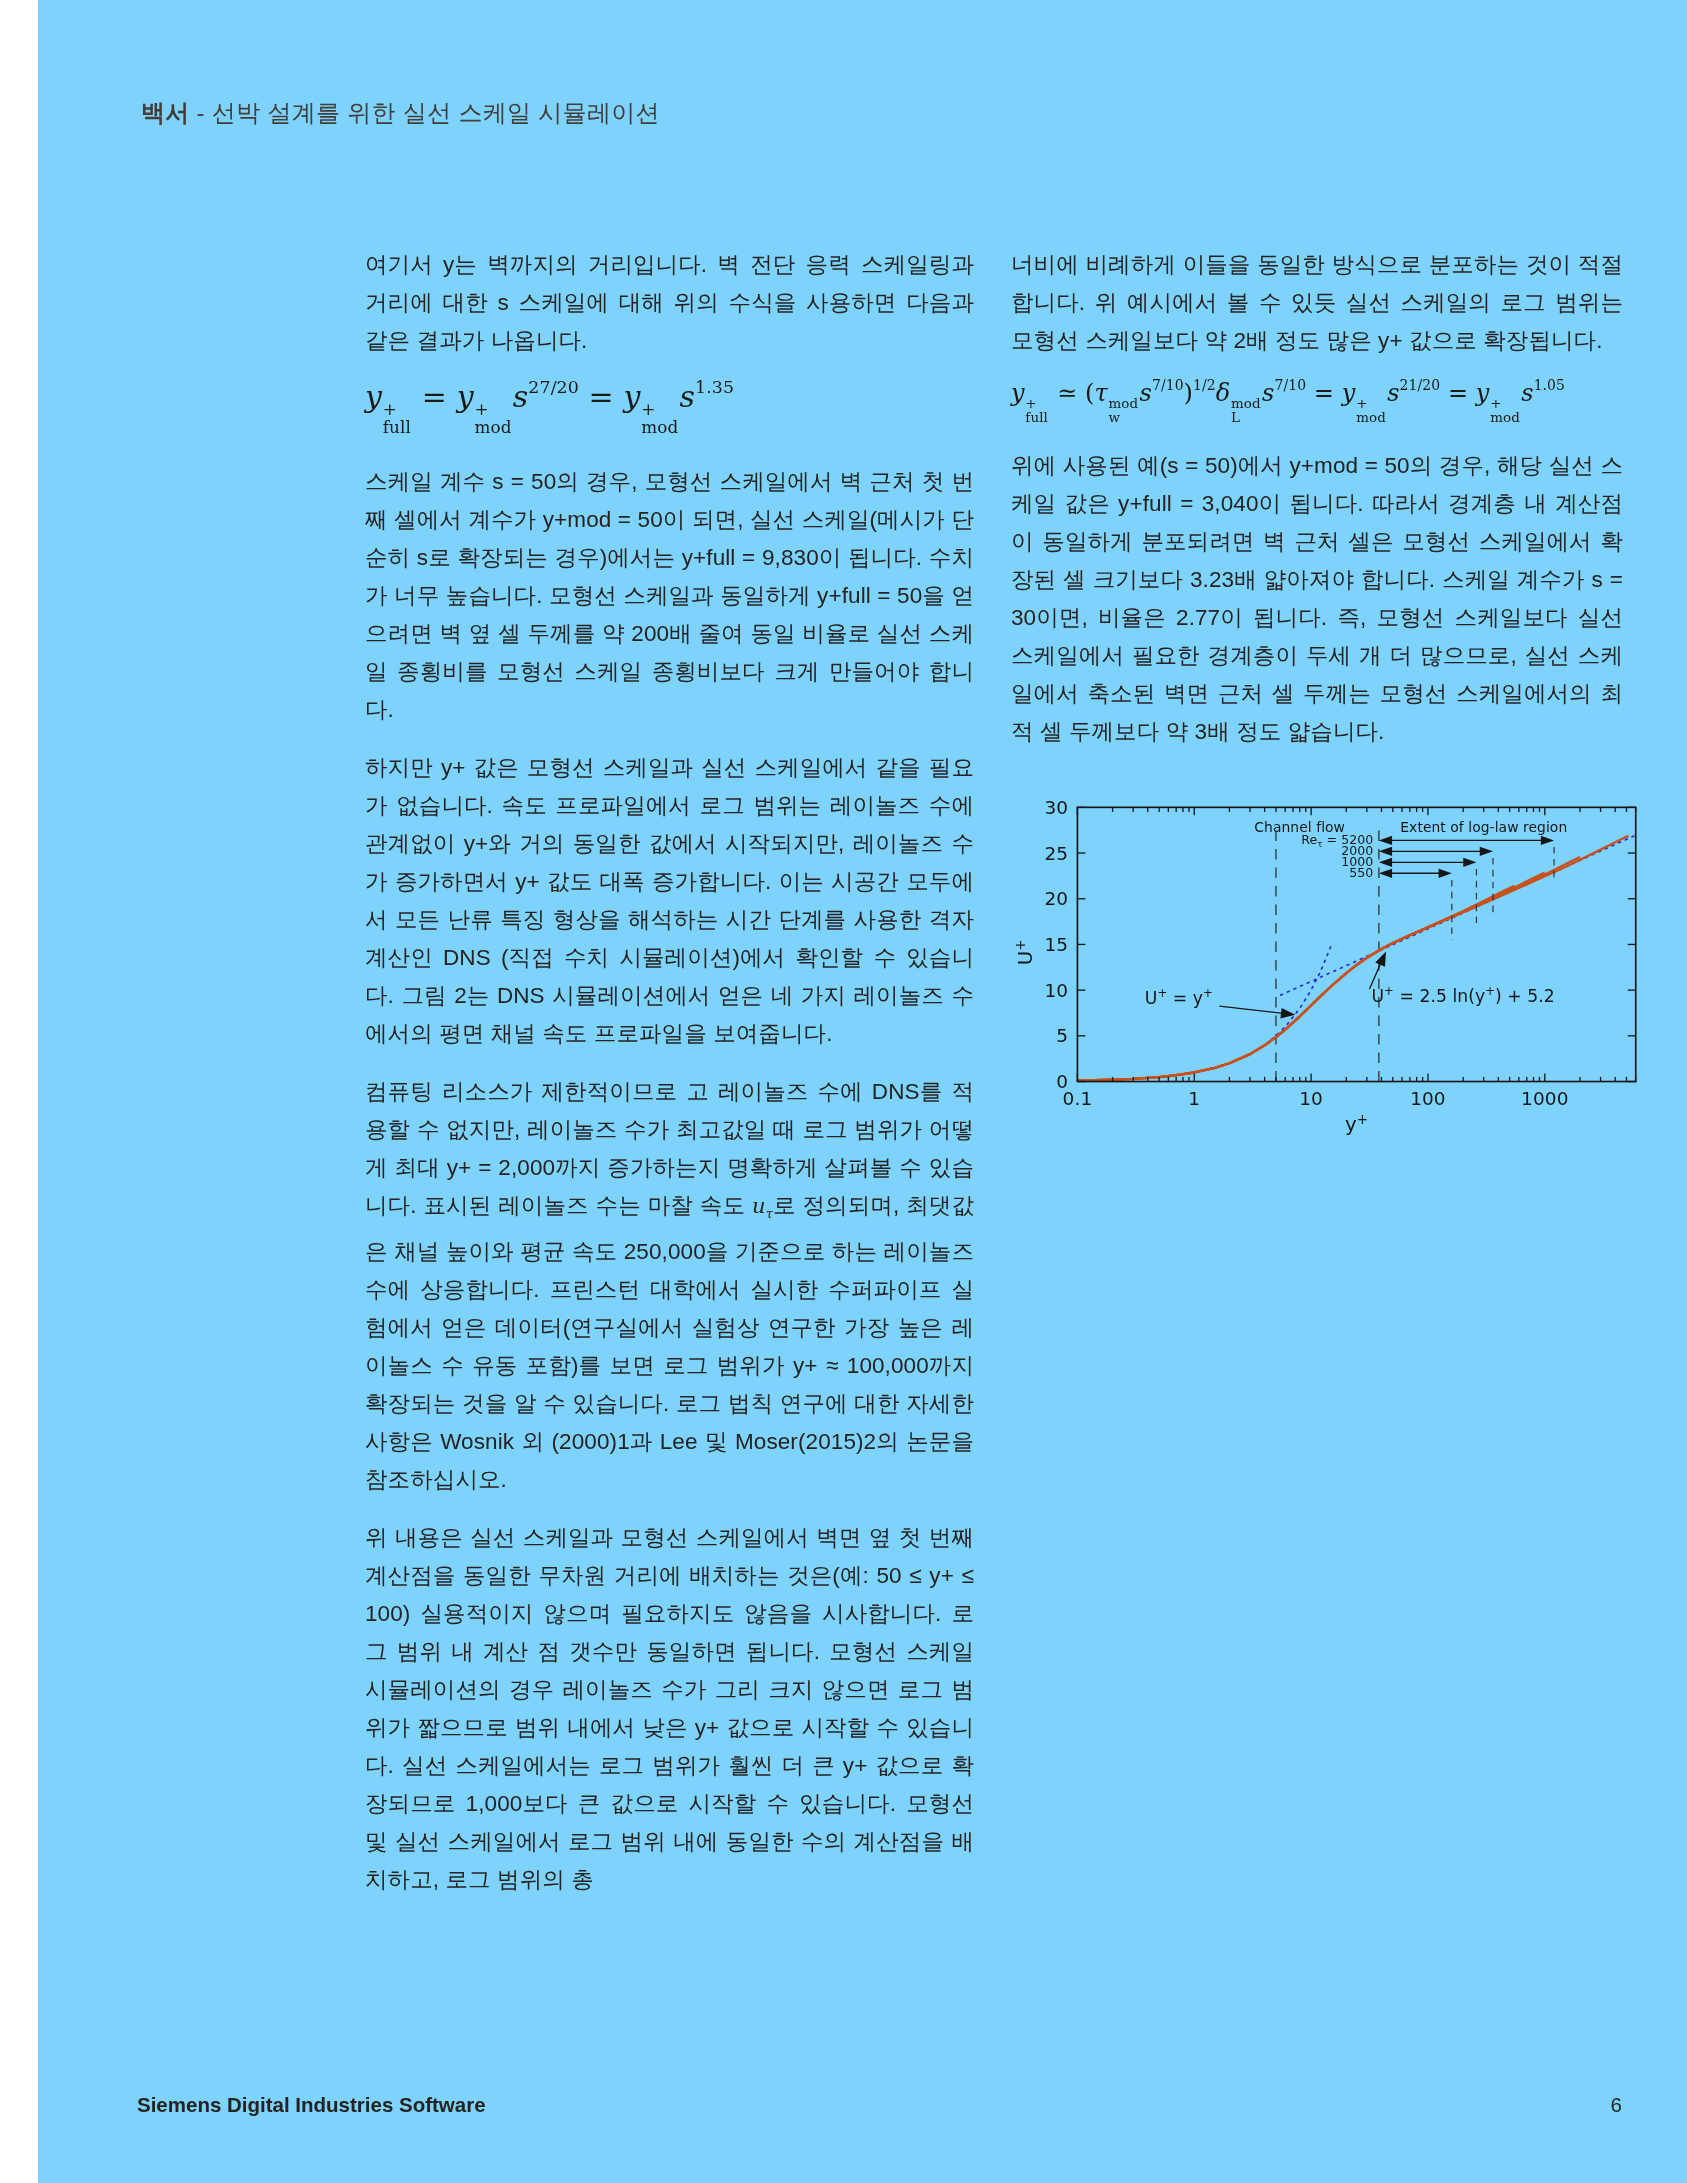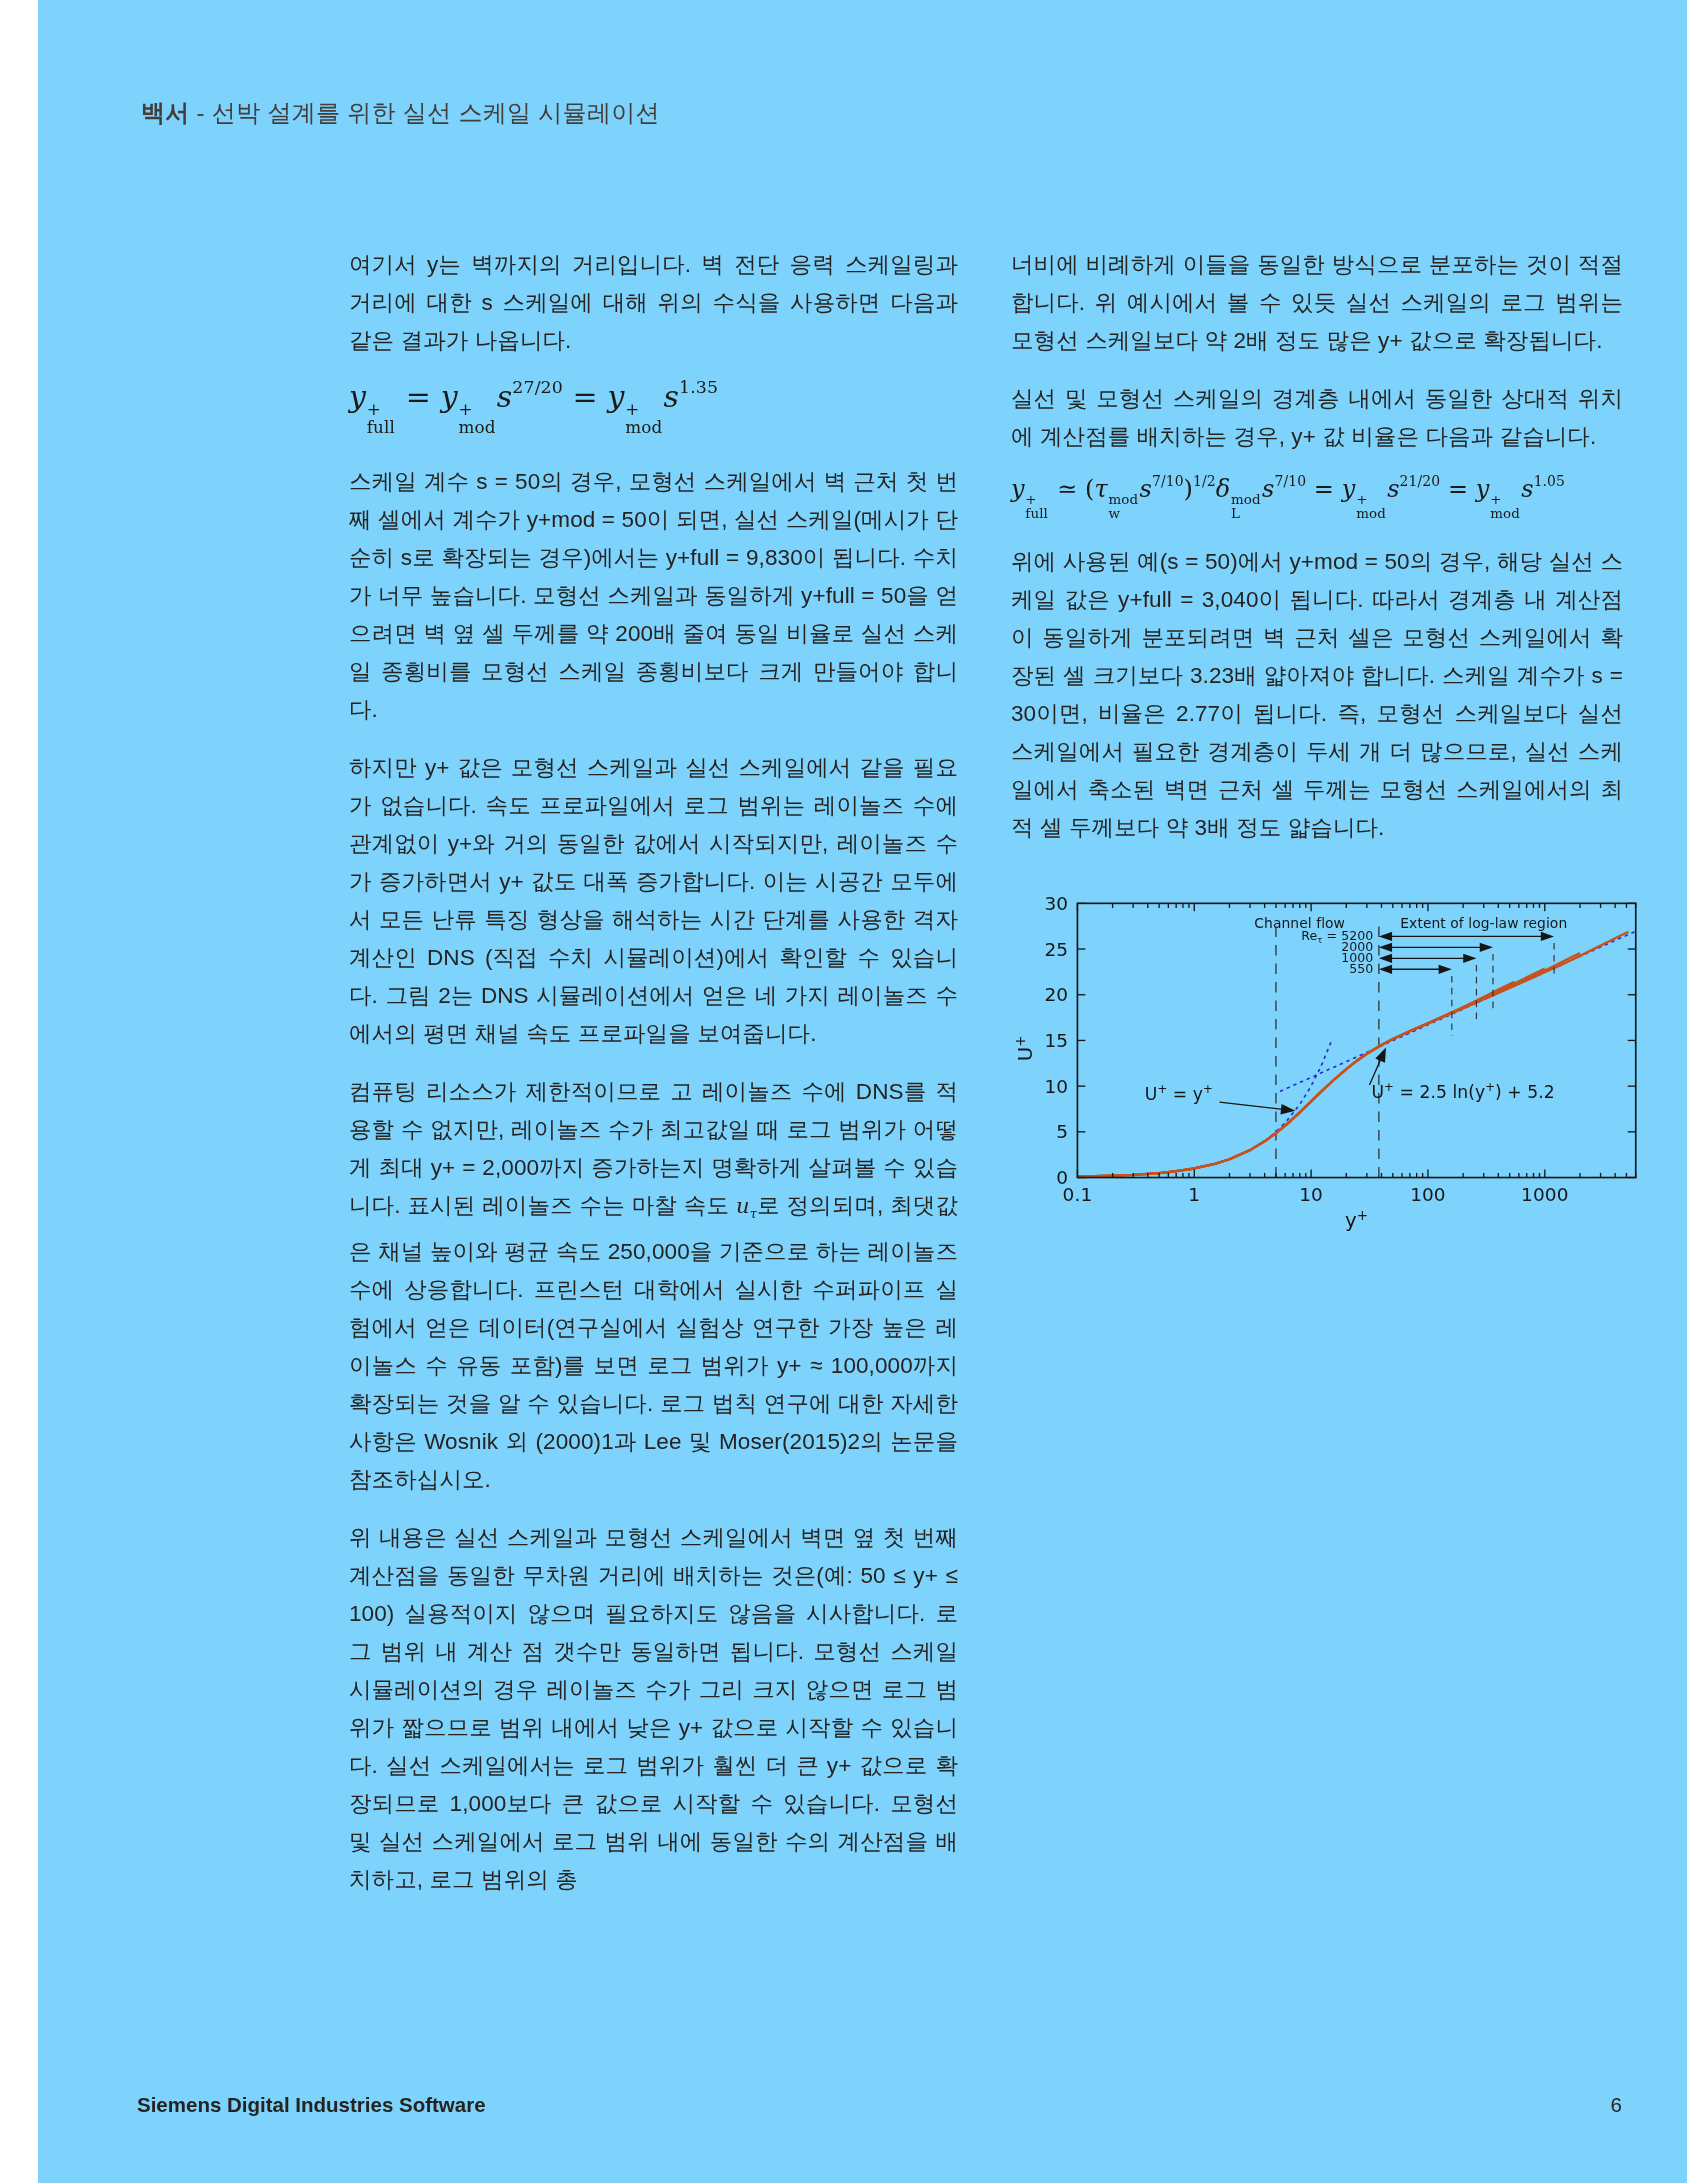--- a/index.html
+++ b/index.html
@@ -1,21 +1,21 @@
 <!DOCTYPE html>
 <html style="font-size:10.6px"><head>
 <meta charset="utf-8">
 <style>
   html,body{margin:0;padding:0;background:#ffffff;}
   .page{position:relative;width:1687px;height:2183px;background:#7dd3fc;overflow:hidden;
         font-family:"Liberation Sans","DejaVu Sans",sans-serif;color:#262220;margin-left:38px;}
   .header{position:absolute;left:103px;top:97px;font-size:24px;color:#443e3b;letter-spacing:0.3px;}
   .header .hdr-bold{font-weight:bold;}
   .col{position:absolute;top:246px;font-size:22.5px;line-height:38px;text-align:justify;letter-spacing:0.1px;}
-  .col-left{left:311px;width:609px;}
+  .col-left{left:327px;width:609px;}
   .col-right{left:973px;width:612px;}
   .col p{margin:0 0 20px 0;}
   
   .formula{font-family:"DejaVu Serif","Liberation Serif",serif;font-style:italic;
            font-size:30px;line-height:1.1;margin:9.3px 0 26.5px 0;color:#1c1917;text-align:left;}
   .formula-sm{font-size:24px;margin:4px 0 22.5px 0;}
   .formula .upright{font-style:normal;}
   .formula sup{font-style:normal;font-size:58%;position:relative;top:-0.15em;}
   .supsub{display:inline-flex;flex-direction:column;align-items:flex-start;
           font-size:56%;font-style:normal;line-height:1.05;vertical-align:-0.5em;margin-left:0.7px;margin-right:1.3px;}
@@ -50,21 +50,20 @@
           <span>mod</span>
         </span><span>s</span><sup>1.35</sup></div>
     <p>스케일 계수 s = 50의 경우, 모형선 스케일에서 벽 근처 첫 번째 셀에서 계수가 y+mod = 50이 되면, 실선 스케일(메시가 단순히 s로 확장되는 경우)에서는 y+full = 9,830이 됩니다. 수치가 너무 높습니다. 모형선 스케일과 동일하게 y+full = 50을 얻으려면 벽 옆 셀 두께를 약 200배 줄여 동일 비율로 실선 스케일 종횡비를 모형선 스케일 종횡비보다 크게 만들어야 합니다.</p>
     <p>하지만 y+ 값은 모형선 스케일과 실선 스케일에서 같을 필요가 없습니다. 속도 프로파일에서 로그 범위는 레이놀즈 수에 관계없이 y+와 거의 동일한 값에서 시작되지만, 레이놀즈 수가 증가하면서 y+ 값도 대폭 증가합니다. 이는 시공간 모두에서 모든 난류 특징 형상을 해석하는 시간 단계를 사용한 격자 계산인 DNS (직접 수치 시뮬레이션)에서 확인할 수 있습니다. 그림 2는 DNS 시뮬레이션에서 얻은 네 가지 레이놀즈 수에서의 평면 채널 속도 프로파일을 보여줍니다.</p>
     <p><span>컴퓨팅 리소스가 제한적이므로 고 레이놀즈 수에 DNS를 적용할 수 없지만, 레이놀즈 수가 최고값일 때 로그 범위가 어떻게 최대 y+ = 2,000까지 증가하는지 명확하게 살펴볼 수 있습니다. 표시된 레이놀즈 수는 마찰 속도 </span><span class="imath"><span>u</span><sub>τ</sub></span><span>로 정의되며, 최댓값은 채널 높이와 평균 속도 250,000을 기준으로 하는 레이놀즈 수에 상응합니다. 프린스턴 대학에서 실시한 수퍼파이프 실험에서 얻은 데이터(연구실에서 실험상 연구한 가장 높은 레이놀스 수 유동 포함)를 보면 로그 범위가 y+ ≈ 100,000까지 확장되는 것을 알 수 있습니다. 로그 법칙 연구에 대한 자세한 사항은 Wosnik 외 (2000)1과 Lee 및 Moser(2015)2의 논문을 참조하십시오.</span></p>
     <p>위 내용은 실선 스케일과 모형선 스케일에서 벽면 옆 첫 번째 계산점을 동일한 무차원 거리에 배치하는 것은(예: 50 ≤ y+ ≤ 100) 실용적이지 않으며 필요하지도 않음을 시사합니다. 로그 범위 내 계산 점 갯수만 동일하면 됩니다. 모형선 스케일 시뮬레이션의 경우 레이놀즈 수가 그리 크지 않으면 로그 범위가 짧으므로 범위 내에서 낮은 y+ 값으로 시작할 수 있습니다. 실선 스케일에서는 로그 범위가 훨씬 더 큰 y+ 값으로 확장되므로 1,000보다 큰 값으로 시작할 수 있습니다. 모형선 및 실선 스케일에서 로그 범위 내에 동일한 수의 계산점을 배치하고, 로그 범위의 총</p>
   </div>
 
   <div class="col col-right">
     <p>너비에 비례하게 이들을 동일한 방식으로 분포하는 것이 적절합니다. 위 예시에서 볼 수 있듯 실선 스케일의 로그 범위는 모형선 스케일보다 약 2배 정도 많은 y+ 값으로 확장됩니다.</p>
-    <p>실선 및 모형선 스케일의 경계층 내에서 동일한 상대적 위치에 계산점를 배치하는 경우, y+ 값 비율은 다음과 같습니다.</p>
     <div class="formula formula-sm"><span>y</span><span class="supsub">
           <span>+</span>
           <span>full</span>
         </span><span class="upright"> ≃ </span><span class="upright">(</span><span>τ</span><span class="supsub">
           <span>mod</span>
           <span>w</span>
         </span><span>s</span><sup>7/10</sup><span class="upright">)</span><sup>1/2</sup><span>δ</span><span class="supsub">
           <span>mod</span>
           <span>L</span>
         </span><span>s</span><sup>7/10</sup><span class="upright"> = </span><span>y</span><span class="supsub">

